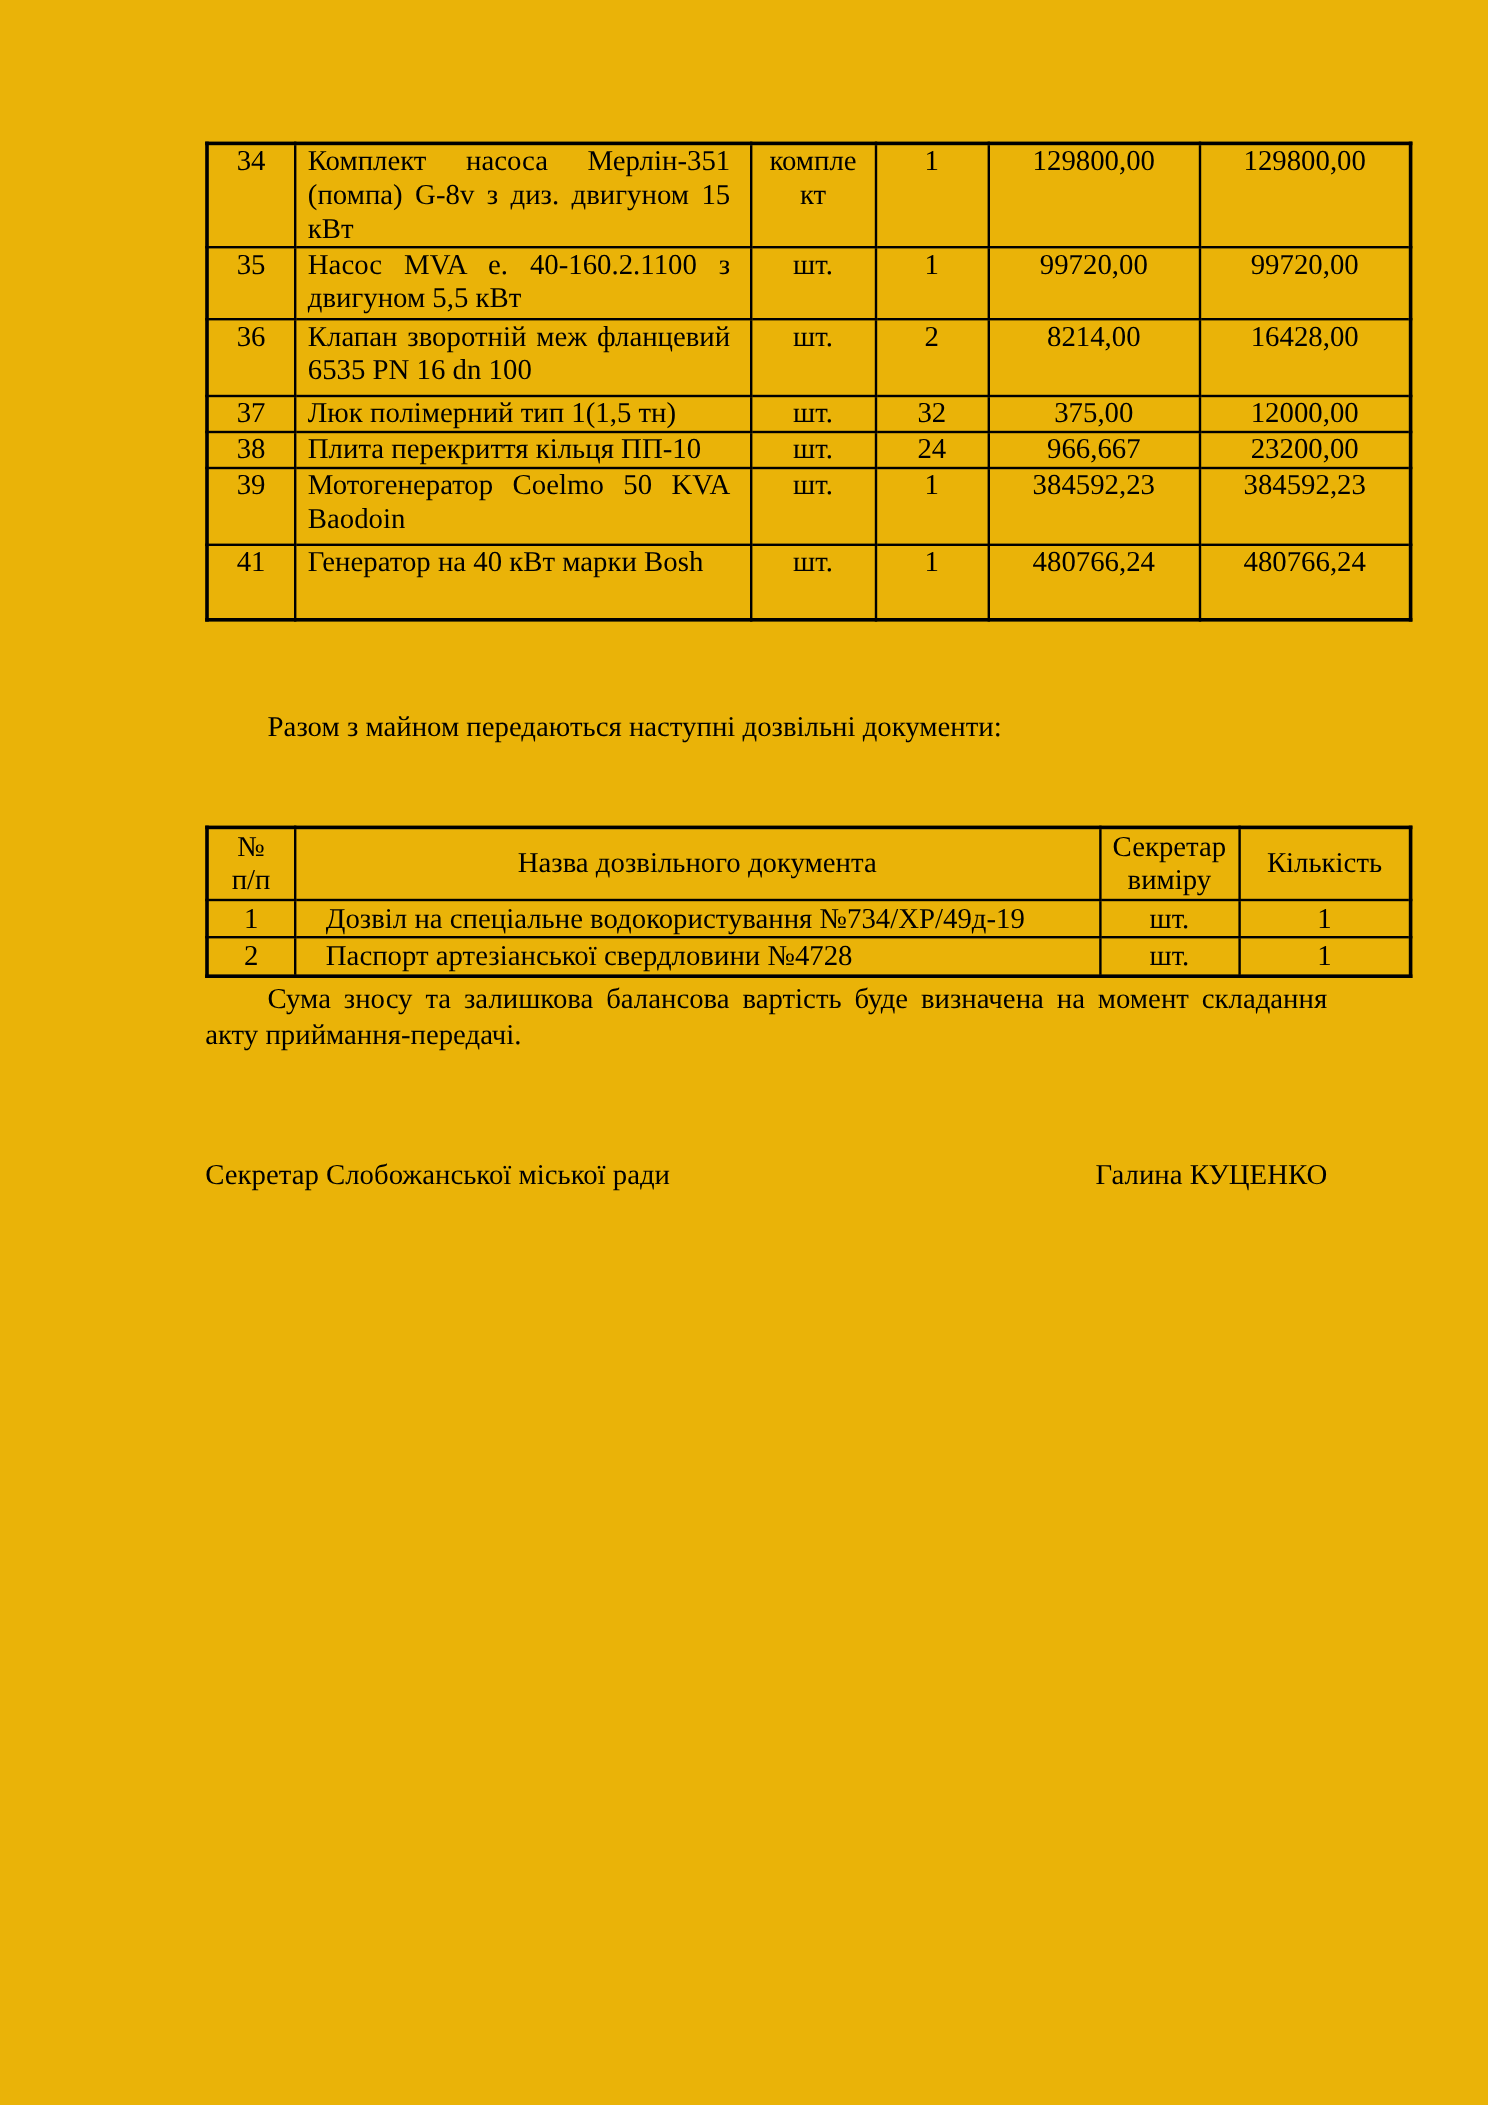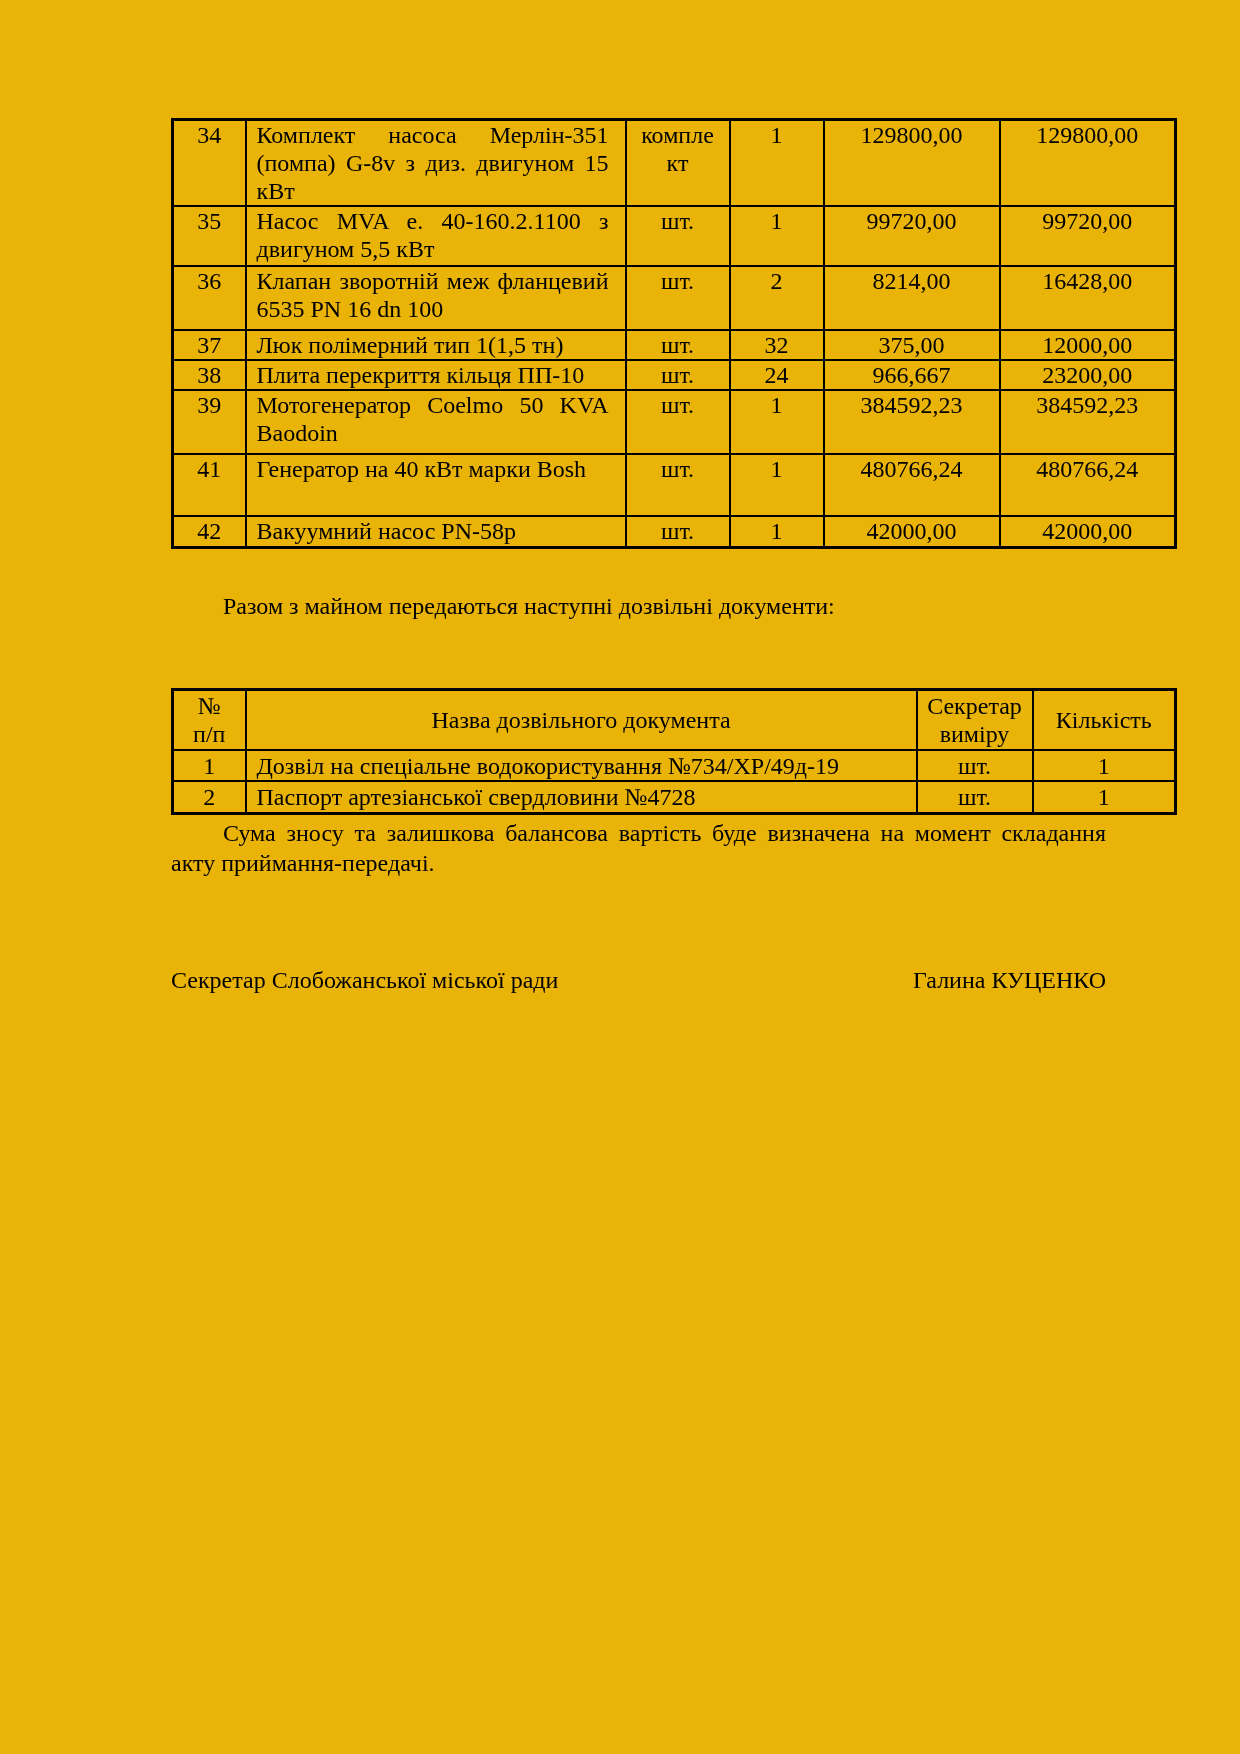--- a/index.html
+++ b/index.html
@@ -42,21 +42,21 @@
   #items-table tr:nth-child(9) td{height:28px;}
   
   #documents-table{left:171px;top:688px;width:1003px;}
   #documents-table th{text-align:center;vertical-align:middle;}
   #documents-table th.h-num{padding:0 14px;}
   #documents-table th.h-unit{padding:0 8px;}
   #documents-table tr.hdr th{height:58px;}
   #documents-table tr:nth-child(2) td{height:29px;}
   #documents-table tr:nth-child(3) td{height:30px;}
   #documents-table td.c-num{text-align:center;vertical-align:middle;}
-  #documents-table td.c-name{text-align:left;padding:0 10px;vertical-align:middle;}
+  #documents-table td.c-name{text-align:left;padding:0 25px;vertical-align:middle;}
   #documents-table td.c-unit{text-align:center;vertical-align:middle;}
   #documents-table td.c-qty{text-align:center;vertical-align:middle;}
   
   .para{position:absolute;margin:0;}
   #intro-paragraph{left:171px;top:592px;width:935px;text-indent:52px;}
   #note-paragraph{left:171px;top:818px;width:935px;text-indent:52px;text-align:justify;line-height:30px;}
   
   #signature-row{position:absolute;left:0;top:966px;width:1240px;height:28px;}
   #signature-title{position:absolute;left:171px;top:0;white-space:nowrap;}
   #signature-name{position:absolute;left:913px;top:0;white-space:nowrap;}
@@ -125,28 +125,20 @@
         <td class="c-total">384592,23</td>
       </tr>
       <tr>
         <td class="c-num">41</td>
         <td class="c-desc">Генератор на 40 кВт марки  Bosh</td>
         <td class="c-unit">шт.</td>
         <td class="c-qty">1</td>
         <td class="c-price">480766,24</td>
         <td class="c-total">480766,24</td>
       </tr>
-      <tr>
-        <td class="c-num">42</td>
-        <td class="c-desc">Вакуумний насос PN-58р</td>
-        <td class="c-unit">шт.</td>
-        <td class="c-qty">1</td>
-        <td class="c-price">42000,00</td>
-        <td class="c-total">42000,00</td>
-      </tr>
     </tbody>
   </table>
 
   <p class="para" id="intro-paragraph">Разом з майном передаються наступні дозвільні документи:</p>
 
   <table class="doc-table" id="documents-table">
     <colgroup>
       <col style="width:73px">
         <col style="width:671px">
         <col style="width:116px">

